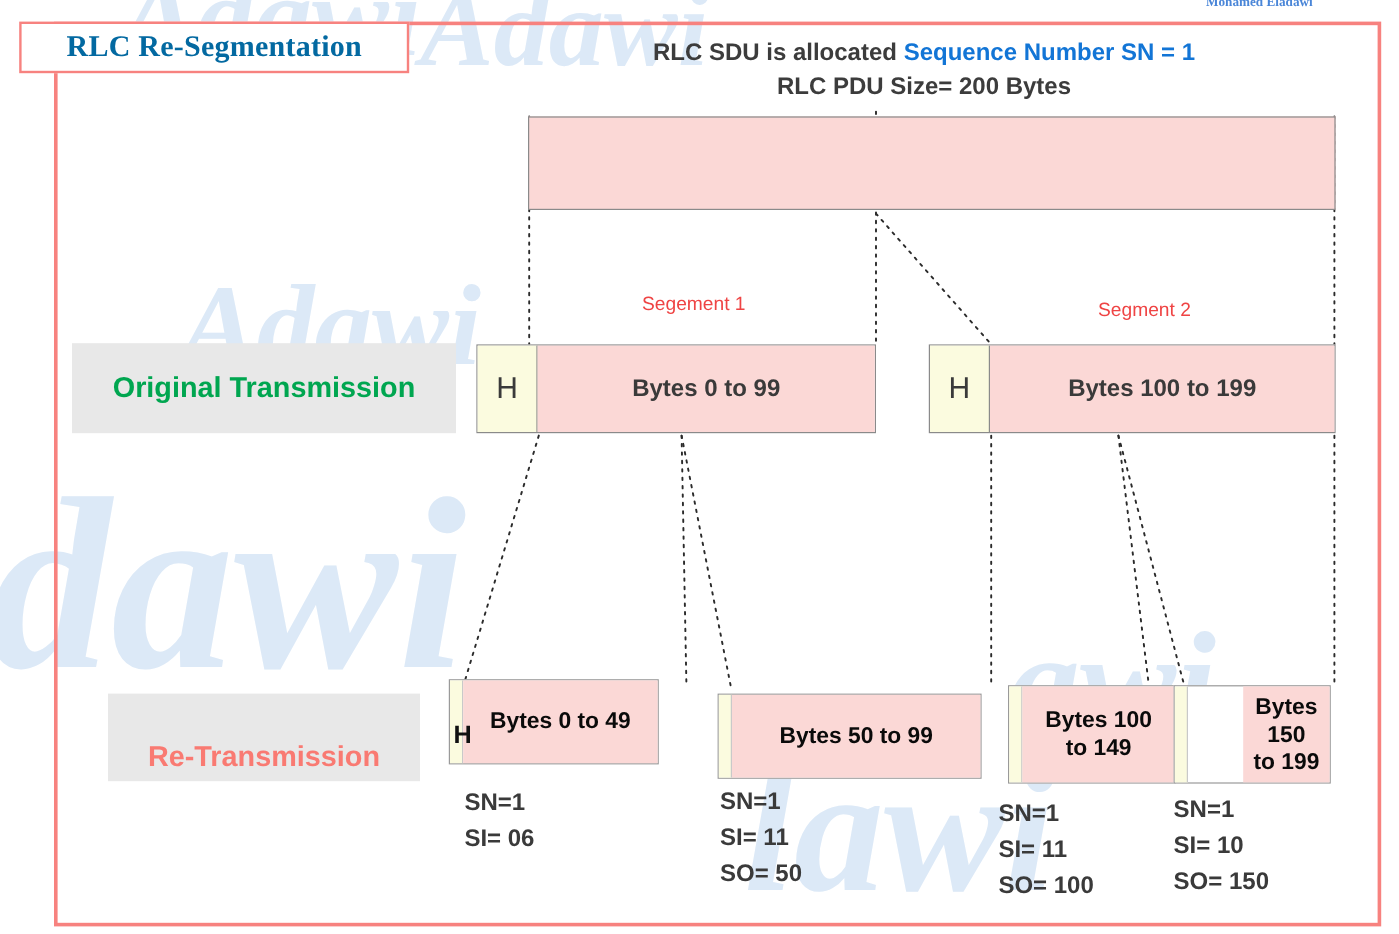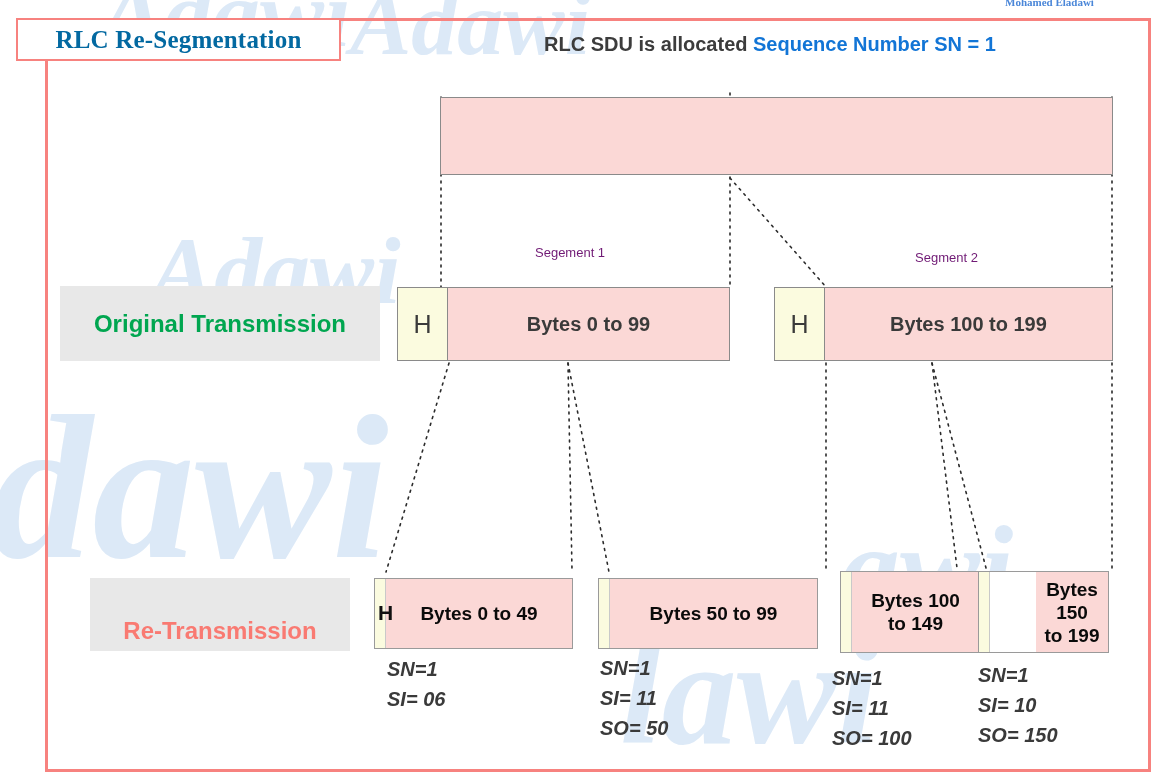--- a/index.html
+++ b/index.html
@@ -45,21 +45,21 @@
   
   .rowlabel{position:absolute;background:#e8e8e8;display:flex;align-items:center;
       justify-content:center;z-index:3;}
   .rowlabel span{font-size:24px;font-weight:700;}
   #orig-label{left:60px;top:286px;width:320px;height:75px;}
   #orig-label span{color:#00a650;}
   #retx-label{left:90px;top:578px;width:260px;height:73px;}
   #retx-label span{color:#f97a72;margin-top:33px;}
 
   
-  .segcap{position:absolute;font-size:13px;color:#701a75;z-index:4;white-space:nowrap;}
+  .segcap{position:absolute;font-size:16px;color:#ef4444;z-index:4;white-space:nowrap;}
   #cap1{left:535px;top:245px;}
   #cap2{left:915px;top:250px;}
 
   
   .pdu{position:absolute;border:1px solid #8a8a8a;box-sizing:border-box;
        display:flex;z-index:4;background:#fff;}
   .pdu .hdrcell{background:#fbfbdf;display:flex;align-items:center;justify-content:center;
        border-right:1px solid #8a8a8a;box-sizing:border-box;}
   .pdu .hdrcell span{font-size:25px;color:#3a3a3a;}
   .pdu .body{background:#fbd8d6;flex:1;display:flex;align-items:center;justify-content:center;}
@@ -71,29 +71,29 @@
   #pdu-seg2 .hdrcell{width:50px;}
 
   
   .rpdu{position:absolute;border:1px solid #9a9a9a;box-sizing:border-box;
        display:flex;z-index:4;background:#fff;}
   .rpdu .strip{background:#fbfbdf;width:11px;border-right:1px solid #c9c9c9;box-sizing:border-box;}
   .rpdu .body{background:#fbd8d6;flex:1;display:flex;align-items:center;justify-content:center;}
   .rpdu .body span{font-size:19px;font-weight:700;color:#0a0a0a;text-align:center;line-height:23px;}
   .hmark{position:absolute;font-size:21px;font-weight:700;color:#111;z-index:6;}
 
-  #rpdu-1{left:374px;top:578px;width:199px;height:71px;}
+  #rpdu-1{left:374px;top:566px;width:175px;height:71px;}
   #rpdu-2{left:598px;top:578px;width:220px;height:71px;}
   #rpdu-3{left:840px;top:571px;width:140px;height:82px;}
   #rpdu-4{left:978px;top:571px;width:131px;height:82px;gap:46px;}
   #h-retx{left:378px;top:601px;}
 
   
   .ann{position:absolute;z-index:5;}
-  .ann div{font-size:20px;font-weight:700;color:#3a3a3a;line-height:30px;white-space:nowrap;font-style:italic;}
+  .ann div{font-size:20px;font-weight:700;color:#3a3a3a;line-height:30px;white-space:nowrap;}
   #ann1{left:387px;top:654px;}
   #ann2{left:600px;top:653px;}
   #ann3{left:832px;top:663px;}
   #ann4{left:978px;top:660px;}
 
   
   svg.links{position:absolute;left:0;top:0;width:1166px;height:778px;z-index:2;
       pointer-events:none;}
   svg.links line{stroke:#2b2b2b;stroke-width:1.6;stroke-dasharray:2 5;stroke-linecap:round;}
 </style>
@@ -111,20 +111,21 @@
   <div class="wm-name">Mohamed Eladawi</div>
 
   <div class="frame"></div>
 
   <div class="title-box">
     <span>RLC Re-Segmentation</span>
   </div>
 
   <div class="hdr">
     <div class="l1"><span>RLC SDU is allocated </span><span class="blue">Sequence Number SN = 1</span></div>
+    <div class="l2">RLC PDU Size= 200 Bytes</div>
   </div>
 
   <svg class="links">
 
     <line x1="441" y1="97" x2="441" y2="287"></line>
     <line x1="730" y1="93" x2="730" y2="285"></line>
     <line x1="730" y1="178" x2="826" y2="287"></line>
     <line x1="1112" y1="97" x2="1112" y2="287"></line>
 
     <line x1="449" y1="363" x2="386" y2="572"></line>

